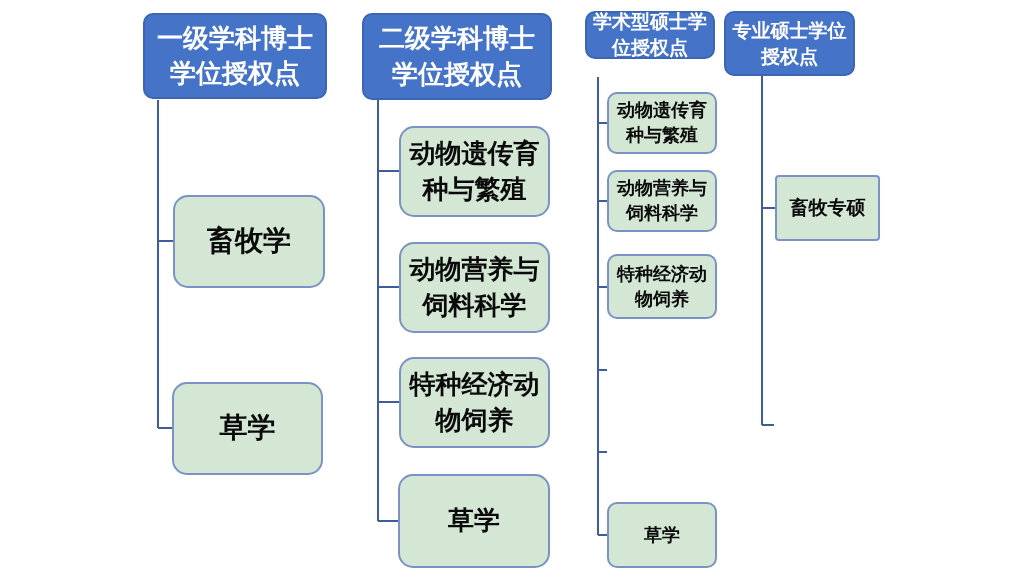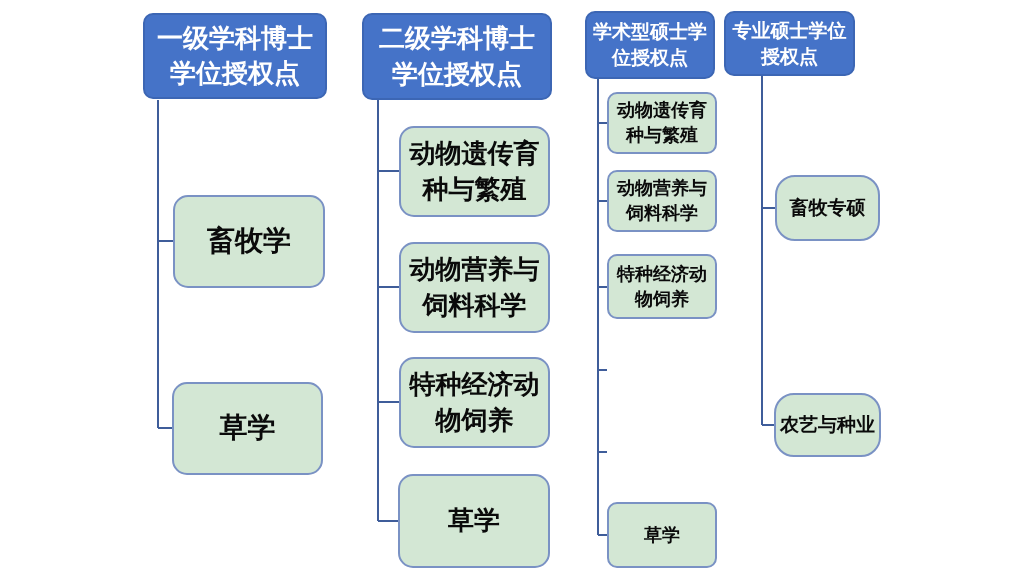--- a/index.html
+++ b/index.html
@@ -32,21 +32,21 @@
   .child{
     background:var(--child_fill,#d3e7d4);
     border:2px solid var(--child_border,#7a92c4);
     color:var(--child_text,#0a0a0a);
     line-height:1.38;
     z-index:2;
     font-family:Liberation Serif, serif;
   }
   .r15{border-radius:15px}
   .r10{border-radius:10px}
-  .r12{border-radius:20px}
+  .r12{border-radius:4px}
   svg.connectors{
     position:absolute;left:0;top:0;z-index:1;
   }
   svg.connectors path{
     stroke:var(--connector,#3f5d9a);
     stroke-width:2;
     fill:none;
   }
 </style>
 </head>
@@ -69,28 +69,27 @@
   <div class="node header" style="left:362px;top:13px;width:190px;height:87px;font-size:26px">二级学科博士
 学位授权点</div>
   <div class="node child r15" style="left:399px;top:126px;width:151px;height:91px;font-size:26px">动物遗传育
 种与繁殖</div>
   <div class="node child r15" style="left:399px;top:242px;width:151px;height:91px;font-size:26px">动物营养与
 饲料科学</div>
   <div class="node child r15" style="left:399px;top:357px;width:151px;height:91px;font-size:26px">特种经济动
 物饲养</div>
   <div class="node child r15" style="left:398px;top:474px;width:152px;height:94px;font-size:26px">草学</div>
 
-  <div class="node header" style="left:585px;top:11px;width:130px;height:68px;font-size:19px">学术型硕士学
+  <div class="node header" style="left:585px;top:11px;width:130px;height:48px;font-size:19px">学术型硕士学
 位授权点</div>
   <div class="node child r10" style="left:607px;top:92px;width:110px;height:62px;font-size:18px">动物遗传育
 种与繁殖</div>
   <div class="node child r10" style="left:607px;top:170px;width:110px;height:62px;font-size:18px">动物营养与
 饲料科学</div>
   <div class="node child r10" style="left:607px;top:254px;width:110px;height:65px;font-size:18px">特种经济动
 物饲养</div>
   <div class="node child r10" style="left:607px;top:502px;width:110px;height:66px;font-size:18px">草学</div>
 
   <div class="node header" style="left:724px;top:11px;width:131px;height:65px;font-size:19px">专业硕士学位
 授权点</div>
   <div class="node child r12" style="left:775px;top:175px;width:105px;height:66px;font-size:19px">畜牧专硕</div>
-  <div class="node child r12" style="left:774px;top:393px;width:107px;height:64px;font-size:19px">农艺与种业</div>
 
 </div>
 
 </body></html>

